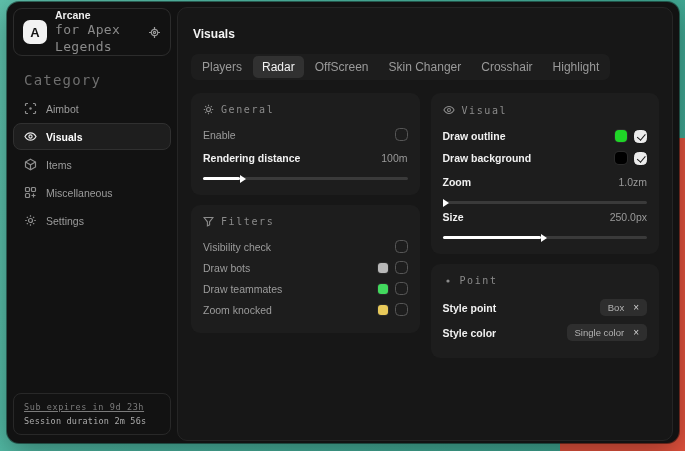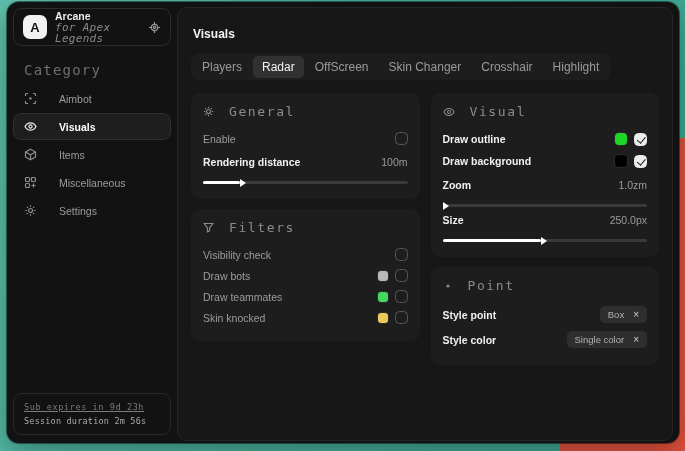--- a/index.html
+++ b/index.html
@@ -16,47 +16,47 @@
     border-radius:12px;box-shadow:0 0 0 1px rgba(0,0,0,.45),0 8px 30px rgba(0,0,0,.35);}
 
   
   .sidebar{position:absolute;left:0;top:0;bottom:0;width:170px;display:flex;flex-direction:column;
     padding:6px 6px 8px 6px;}
   .logo-box{border:1px solid #2c2c2c;border-radius:9px;min-height:38px;display:flex;align-items:center;
     gap:8px;padding:0 9px;flex:0 0 auto;}
   .logo-badge{width:24px;height:24px;background:#f2f2f2;border-radius:7px;color:#141414;display:flex;
     align-items:center;justify-content:center;font-weight:bold;font-size:13px;flex:0 0 auto;}
   .logo-name{font-size:10.5px;font-weight:bold;color:#ededed;line-height:12px;}
-  .logo-sub{font-size:11px;color:#8a8a8a;line-height:11px;letter-spacing:.3px;font-style:italic;}
+  .logo-sub{font-size:13px;color:#8a8a8a;line-height:17px;letter-spacing:.3px;}
   .logo-gear{margin-left:auto;color:#9a9a9a;display:flex;}
 
   .category{font-size:14px;color:#6f6f6f;letter-spacing:1.2px;margin:16px 0 7px 11px;}
 
-  .nav-item{display:flex;align-items:center;gap:22px;height:27px;padding:0 10px;border-radius:8px;
+  .nav-item{display:flex;align-items:center;gap:9px;height:27px;padding:0 10px;border-radius:8px;
     color:#9c9c9c;font-size:10.5px;margin-bottom:1px;border:1px solid transparent;cursor:pointer;}
   .nav-item.selected{background:#1e1e1e;border-color:#303030;color:#fdfdfd;font-weight:600;}
   .nav-item .icn{display:flex;color:inherit;opacity:.9;}
 
   .sidebar-footer{margin-top:auto;border:1px solid #282828;border-radius:8px;padding:8px 10px;}
   .foot1{font-size:8.5px;color:#7b7b7b;letter-spacing:.6px;margin-bottom:4px;text-decoration:underline;}
   .foot2{font-size:8.5px;color:#ababab;letter-spacing:.2px;}
 
   
   .main-panel{position:absolute;left:170px;top:5px;right:6px;bottom:2px;background:#171717;
     border:1px solid #252525;border-radius:10px;padding:12px 13px;}
   .page-title{font-size:12px;font-weight:bold;color:#f3f3f3;margin:7px 0 13px 2px;}
   .tabs{display:inline-flex;background:#1d1d1d;border-radius:7px;padding:2px;gap:2px;}
   .tab{padding:4px 9px;font-size:12px;color:#9a9a9a;border-radius:5px;cursor:pointer;white-space:nowrap;}
   .tab.selected{background:#313131;color:#f2f2f2;}
 
   .content{display:grid;grid-template-columns:1fr 1fr;gap:11px;margin-top:13px;align-items:start;}
   .col{display:flex;flex-direction:column;gap:10px;}
 
   .card{background:#1d1d1d;border-radius:9px;padding:11px 12px 13px;}
-  .card-header{display:flex;align-items:center;gap:15px;font-size:13px;letter-spacing:1.6px;
+  .card-header{display:flex;align-items:center;gap:7px;font-size:10px;letter-spacing:1.6px;
     color:#8b8b8b;margin-bottom:9px;}
   .card-header .icn{display:flex;color:#8b8b8b;}
 
   .row{display:flex;align-items:center;min-height:21px;font-size:10.5px;color:#9c9c9c;text-align:center;}
   .row.tall{min-height:22px;}
   .row.chip-row{min-height:25px;}
   .lbl.strong{color:#f1f1f1;font-weight:600;}
   .row-right{margin-left:auto;display:flex;align-items:center;gap:7px;border-radius:6px;}
   .value{margin-left:auto;color:#9a9a9a;font-size:10.5px;}
 
@@ -238,21 +238,21 @@
 
             <div class="row">
               <span class="lbl">Draw teammates</span>
               <span class="row-right">
                 <span class="swatch" style="background:#42d95e"></span>
                 <span class="checkbox"></span>
               </span>
             </div>
 
             <div class="row">
-              <span class="lbl">Skin knocked</span>
+              <span class="lbl">Zoom knocked</span>
               <span class="row-right">
                 <span class="swatch" style="background:#e8c95a"></span>
                 <span class="checkbox"></span>
               </span>
             </div>
           </section>
         </div>
 
         <div class="col">
 

